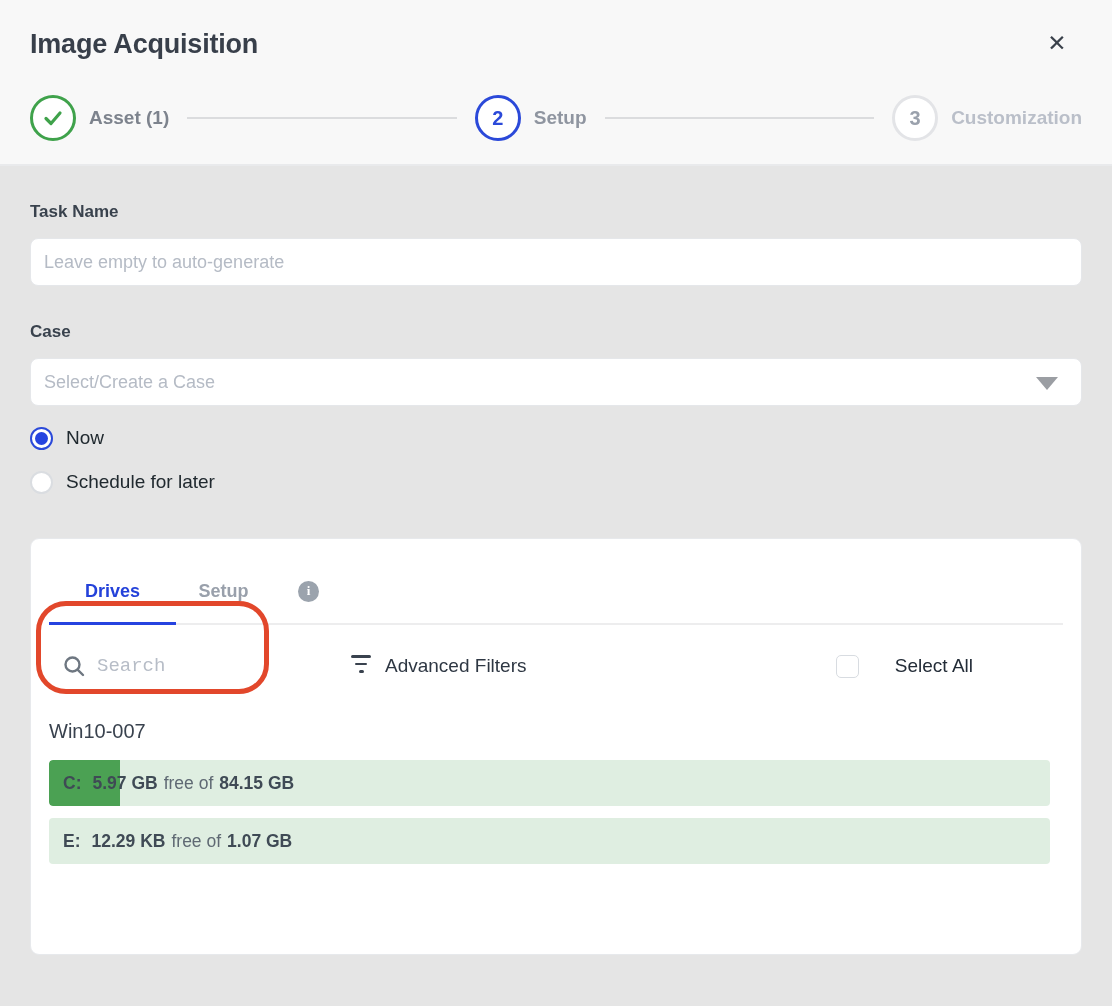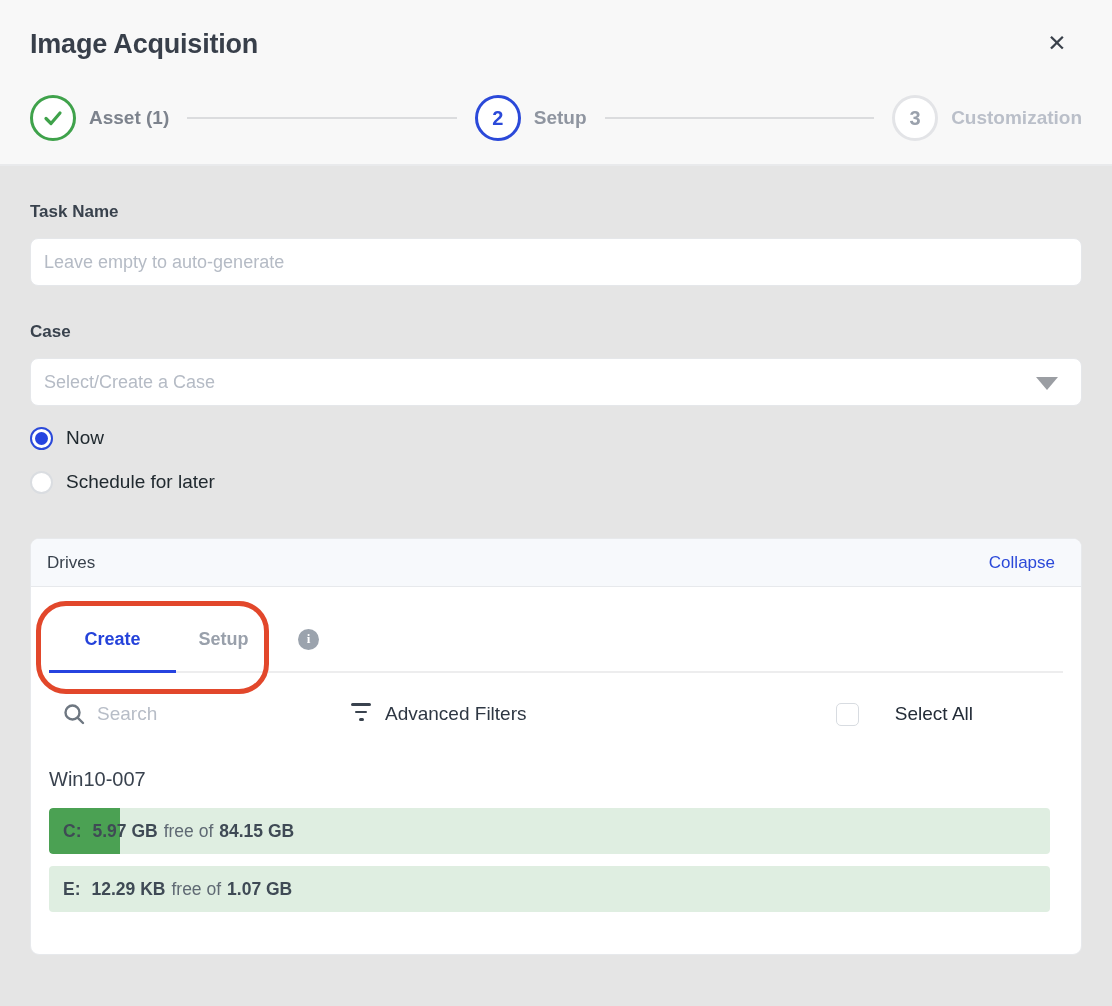--- a/index.html
+++ b/index.html
@@ -141,21 +141,21 @@
   .filter-row {
     display: flex; align-items: center;
     margin: 18px 26px 0 32px; height: 46px;
   }
   .search-group { display: flex; align-items: center; width: 252px; }
   .search-icon svg { display: block; }
   .search-input {
     border: none; outline: none; background: transparent;
     margin-left: 11px; width: 180px;
     font-size: 19px; color: #2c3540;
-    font-family: Liberation Sans, sans-serif;
+    font-family: Liberation Mono, monospace;
   }
   .search-input::placeholder { color: #b7bdc7; opacity: 1; }
   .adv-filter-group { display: flex; align-items: flex-start; margin-left: 36px; cursor: pointer; }
   .filter-icon { width: 20px; display: flex; flex-direction: column; align-items: center; }
   .filter-icon .l1 { width: 20px; height: 2.5px; background: #39424e; border-radius: 2px; }
   .filter-icon .l2 { width: 12px; height: 2.5px; background: #39424e; border-radius: 2px; margin-top: 5px; }
   .filter-icon .l3 { width: 5px;  height: 2.5px; background: #39424e; border-radius: 2px; margin-top: 5px; }
   .adv-filter-label { margin-left: 14px; font-size: 19px; color: #2e3743; }
   .select-all-group { display: flex; align-items: center; margin-left: auto; margin-right: 82px; cursor: pointer; gap: 24px; }
   .checkbox {
@@ -249,27 +249,23 @@
     </div>
     <div class="radio-row">
       <div class="radio-outer unsel"></div>
       <div class="radio-label">Schedule for later</div>
     </div>
 
   </div>
 
   <div class="drives-panel">
 
-    <div class="drives-header">
-      <div class="drives-title">Drives</div>
-      <div class="collapse-link">Collapse</div>
-    </div>
 
     <div class="tabs-row">
-      <div class="tab active">Create</div>
+      <div class="tab active">Drives</div>
       <div class="tab inactive">Setup</div>
       <div class="info-badge">i</div>
       <div class="tab-underline"></div>
     </div>
 
     <div class="annotation-ring"></div>
 
     <div class="filter-row">
       <div class="search-group">
         <span class="search-icon">

